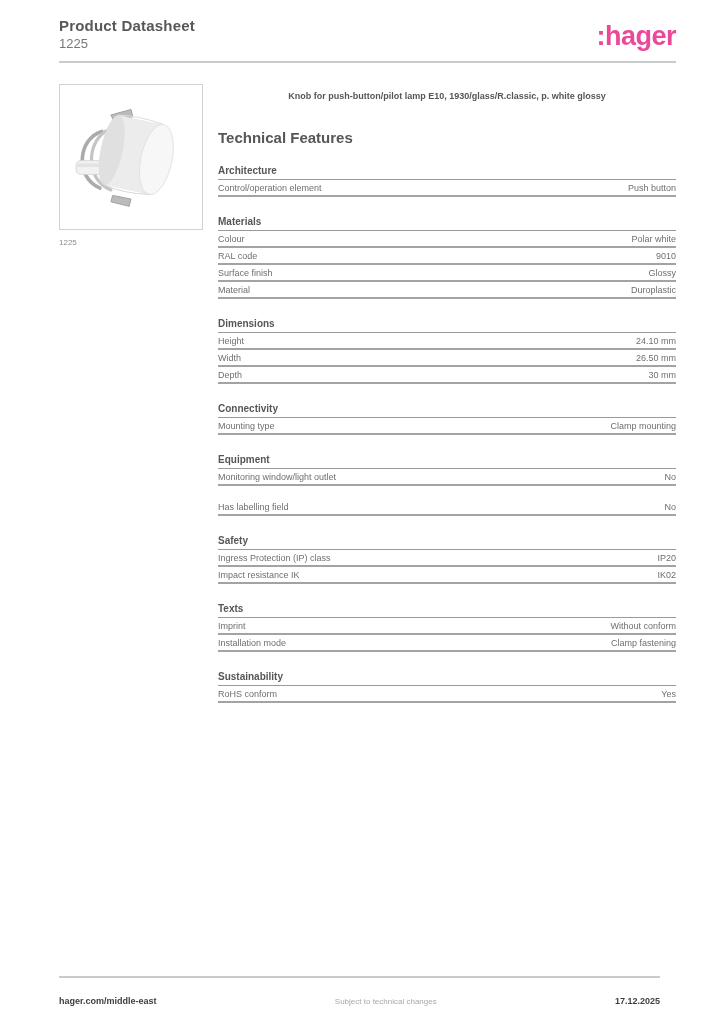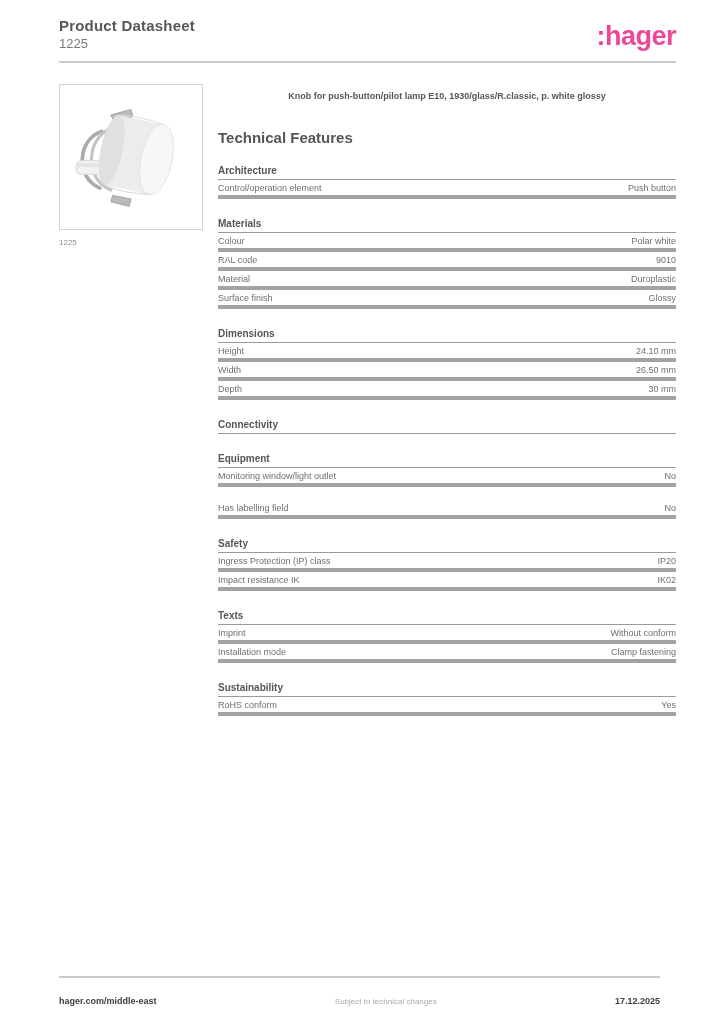--- a/index.html
+++ b/index.html
@@ -48,21 +48,21 @@
   }
   .sections { margin-top: 2px; }
   .section { margin-top: 13px; }
   .section-title {
     font-size: 10px; font-weight: bold; color: #565659;
     padding-bottom: 3px; border-bottom: 1px solid #9a9a9c; margin-top: 19px;
   }
   .row {
     display: flex; justify-content: space-between; align-items: baseline;
     font-size: 9px; color: #6e6f71;
-    padding: 3px 0 2px 0; border-bottom: 4px solid #a3a3a3;
+    padding: 3px 0 2px 0; border-bottom: 2px solid #a3a3a3;
   }
   .row .lbl { text-align: left; }
   .row .val { text-align: right; white-space: nowrap; padding-left: 10px; }
 
   
   .footer {
     position: absolute; left: 59px; right: 64px; bottom: 18px;
     border-top: 2px solid #c9cacb; padding-top: 9px;
     display: flex; justify-content: space-between; align-items: baseline;
   }
@@ -133,29 +133,29 @@
           <span class="lbl">Colour</span>
           <span class="val">Polar white</span>
         </div>
 
         <div class="row">
           <span class="lbl">RAL code</span>
           <span class="val">9010</span>
         </div>
 
         <div class="row">
+          <span class="lbl">Surface finish</span>
+          <span class="val">Glossy</span>
+        </div>
+
+        <div class="row">
           <span class="lbl">Material</span>
           <span class="val">Duroplastic</span>
         </div>
 
-        <div class="row">
-          <span class="lbl">Surface finish</span>
-          <span class="val">Glossy</span>
-        </div>
-
       </div>
         </div>
 
         <div class="section">
           <div class="section-title">Dimensions</div>
           <div class="rows">
         <div class="row">
           <span class="lbl">Height</span>
           <span class="val">24.10 mm</span>
         </div>
@@ -167,20 +167,26 @@
 
         <div class="row">
           <span class="lbl">Depth</span>
           <span class="val">30 mm</span>
         </div>
       </div>
         </div>
 
         <div class="section">
           <div class="section-title">Connectivity</div>
+          <div class="rows">
+        <div class="row">
+          <span class="lbl">Mounting type</span>
+          <span class="val">Clamp mounting</span>
+        </div>
+      </div>
         </div>
 
         <div class="section">
           <div class="section-title">Equipment</div>
           <div class="rows">
         <div class="row">
           <span class="lbl">Monitoring window/light outlet</span>
           <span class="val">No</span>
         </div>
       </div>

